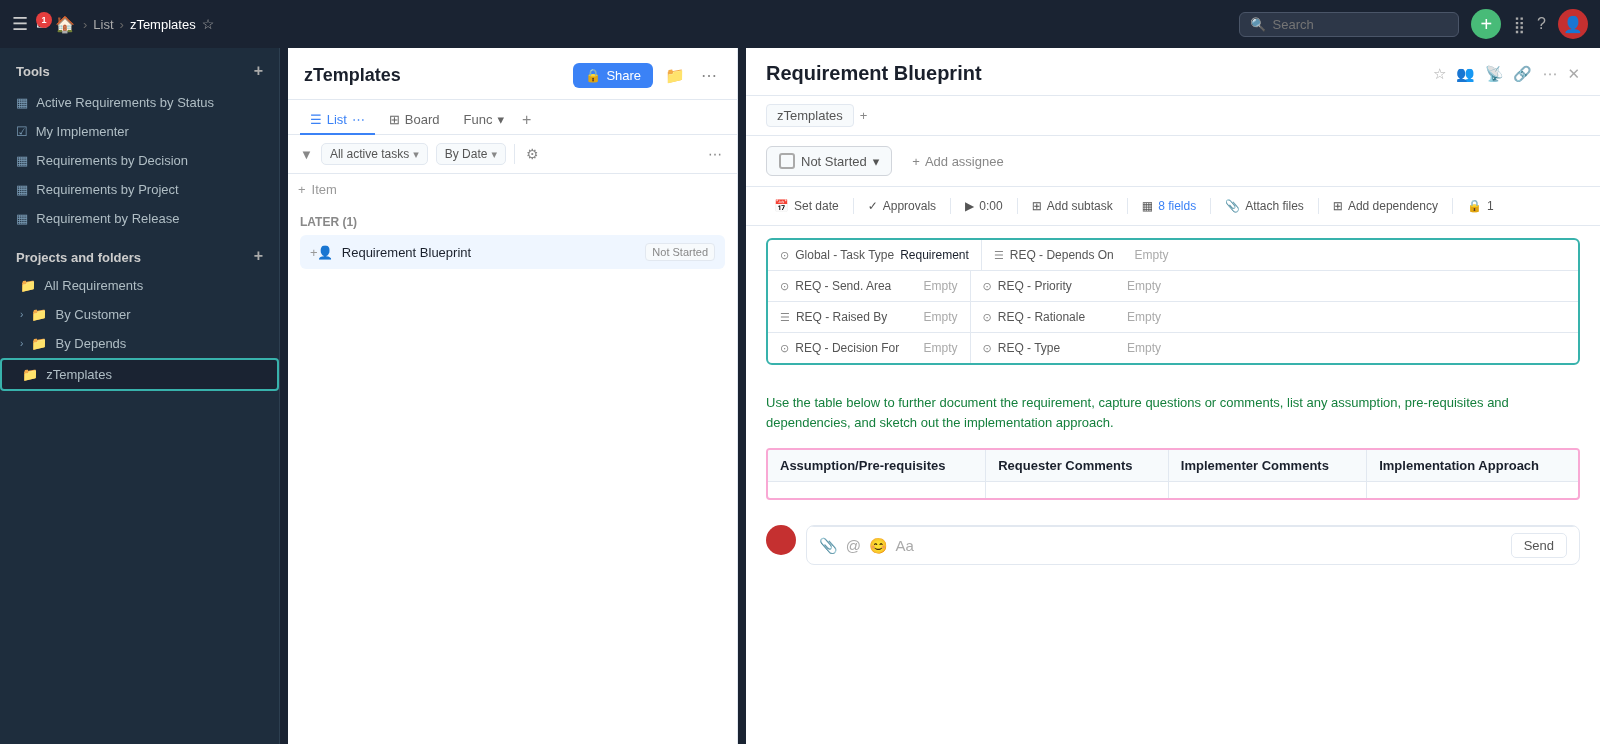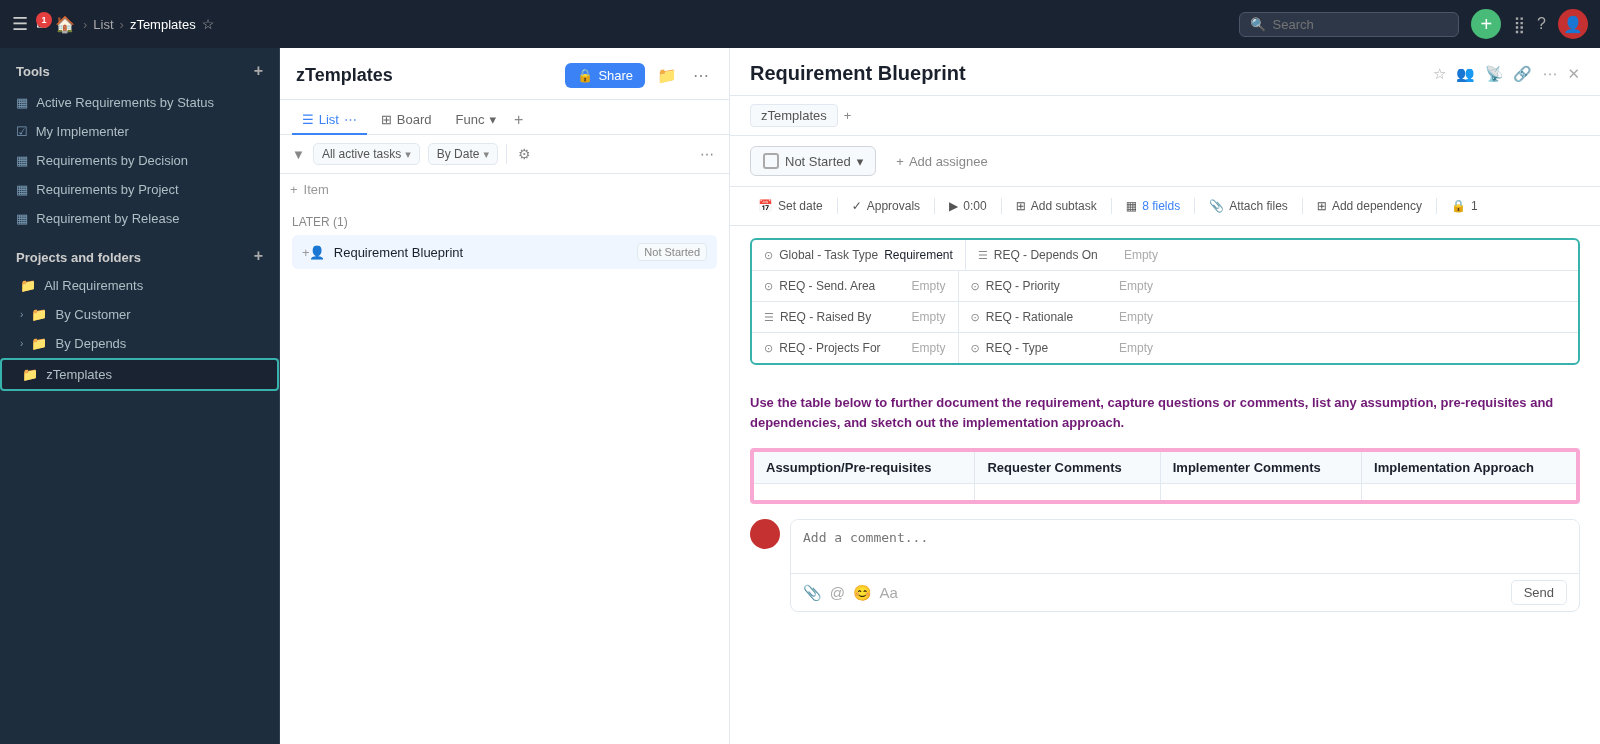--- a/index.html
+++ b/index.html
@@ -28,21 +28,21 @@
     }
     .search-box input { background: none; border: none; outline: none; color: #ccc; font-size: 13px; width: 100%; }
     .plus-btn {
       background: #48bb78; border-radius: 50%; width: 30px; height: 30px;
       display: flex; align-items: center; justify-content: center; font-size: 20px; color: #fff; cursor: pointer;
     }
     .nav-icon { color: #aaa; font-size: 16px; cursor: pointer; }
     .avatar { width: 30px; height: 30px; border-radius: 50%; background: #c53030; display: flex; align-items: center; justify-content: center; overflow: hidden; }
 
     
-    .main-layout { display: flex; flex: 1; overflow: hidden; }
+    .main-layout { display: flex; flex: 1; overflow: hidden; gap: 8px; }
 
     
     .sidebar {
       width: 280px; background: #1e2d3d; flex-shrink: 0;
       display: flex; flex-direction: column; border-right: 1px solid #2d3f50;
       overflow-y: auto;
     }
     .sidebar-tools-header {
       display: flex; align-items: center; justify-content: space-between;
       padding: 14px 16px 8px; font-size: 13px; font-weight: 600; color: #ccc;
@@ -101,21 +101,21 @@
       display: flex; align-items: center; gap: 4px; background: #f7fafc;
       border: 1px solid #e2e8f0; border-radius: 5px; padding: 3px 8px;
       font-size: 12px; cursor: pointer; color: #555;
     }
     .filter-chip .chip-icon { font-size: 11px; color: #888; }
     .divider-v { width: 1px; height: 20px; background: #e2e8f0; }
     .filter-icon-btn { background: none; border: none; cursor: pointer; color: #888; font-size: 14px; padding: 3px; }
 
     
     .later-section { padding: 10px 12px 0; }
-    .later-label { font-size: 12px; font-weight: 400; color: #888; margin-bottom: 6px; }
+    .later-label { font-size: 12px; font-weight: 700; color: #888; margin-bottom: 6px; }
     .task-item {
       display: flex; align-items: center; gap: 8px; padding: 8px 10px;
       border-radius: 6px; cursor: pointer;
     }
     .task-item.selected { background: #eff6ff; }
     .task-icon { font-size: 13px; color: #999; }
     .task-name { flex: 1; font-size: 13px; color: #1a202c; }
     .task-status {
       font-size: 11px; color: #888; background: #f7fafc;
       border: 1px solid #e2e8f0; border-radius: 4px; padding: 2px 6px;
@@ -187,24 +187,24 @@
       font-size: 12px; border-right: 1px solid #e2e8f0;
     }
     .field-cell:last-child { border-right: none; }
     .field-label { color: #555; white-space: nowrap; display: flex; align-items: center; gap: 4px; }
     .field-value { color: #aaa; margin-left: auto; font-size: 12px; }
     .field-value.filled { color: #1a202c; }
     .field-icon { font-size: 11px; color: #888; }
 
     
     .description-section { padding: 16px 20px; }
-    .description-text { color: #701a75; font-size: 13px; line-height: 1.5; font-weight: 700; }
-
-    
-    .blueprint-table { margin: 0 20px 7px; border: 4px solid #f9a8d4; border-radius: 4px; overflow: hidden; }
+    .description-text { color: #15803d; font-size: 13px; line-height: 1.5; font-weight: 400; }
+
+    
+    .blueprint-table { margin: 0 20px 17px; border: 2px solid #f9a8d4; border-radius: 4px; overflow: hidden; }
     .blueprint-table table { width: 100%; border-collapse: collapse; font-size: 13px; }
     .blueprint-table th {
       background: #f7fafc; padding: 8px 12px; text-align: left;
       font-weight: 600; color: #1a202c; border-right: 1px solid #e2e8f0;
       border-bottom: 1px solid #e2e8f0;
     }
     .blueprint-table th:last-child { border-right: none; }
     .blueprint-table td { padding: 8px 12px; border-right: 1px solid #e2e8f0; vertical-align: top; color: #555; }
     .blueprint-table td:last-child { border-right: none; }
 
@@ -478,21 +478,21 @@
         </div>
         <div class="field-cell">
           <span class="field-icon">⊙</span>
           <span class="field-label">REQ - Rationale</span>
           <span class="field-value">Empty</span>
         </div>
       </div>
       <div class="fields-row">
         <div class="field-cell">
           <span class="field-icon">⊙</span>
-          <span class="field-label">REQ - Projects For</span>
+          <span class="field-label">REQ - Decision For</span>
           <span class="field-value">Empty</span>
         </div>
         <div class="field-cell">
           <span class="field-icon">⊙</span>
           <span class="field-label">REQ - Type</span>
           <span class="field-value">Empty</span>
         </div>
       </div>
     </div>
 
@@ -517,21 +517,20 @@
             <td></td>
             <td></td>
           </tr>
         </tbody>
       </table>
     </div>
 
     <div class="comment-area">
       <div class="comment-avatar"></div>
       <div class="comment-input-wrapper">
-        <textarea class="comment-input" rows="2" placeholder="Add a comment..." style=""></textarea>
         <div class="comment-toolbar">
           <span class="comment-tool">📎</span>
           <span class="comment-tool">@</span>
           <span class="comment-tool">😊</span>
           <span class="comment-tool">Aa</span>
           <button class="send-btn">Send</button>
         </div>
       </div>
     </div>
 

